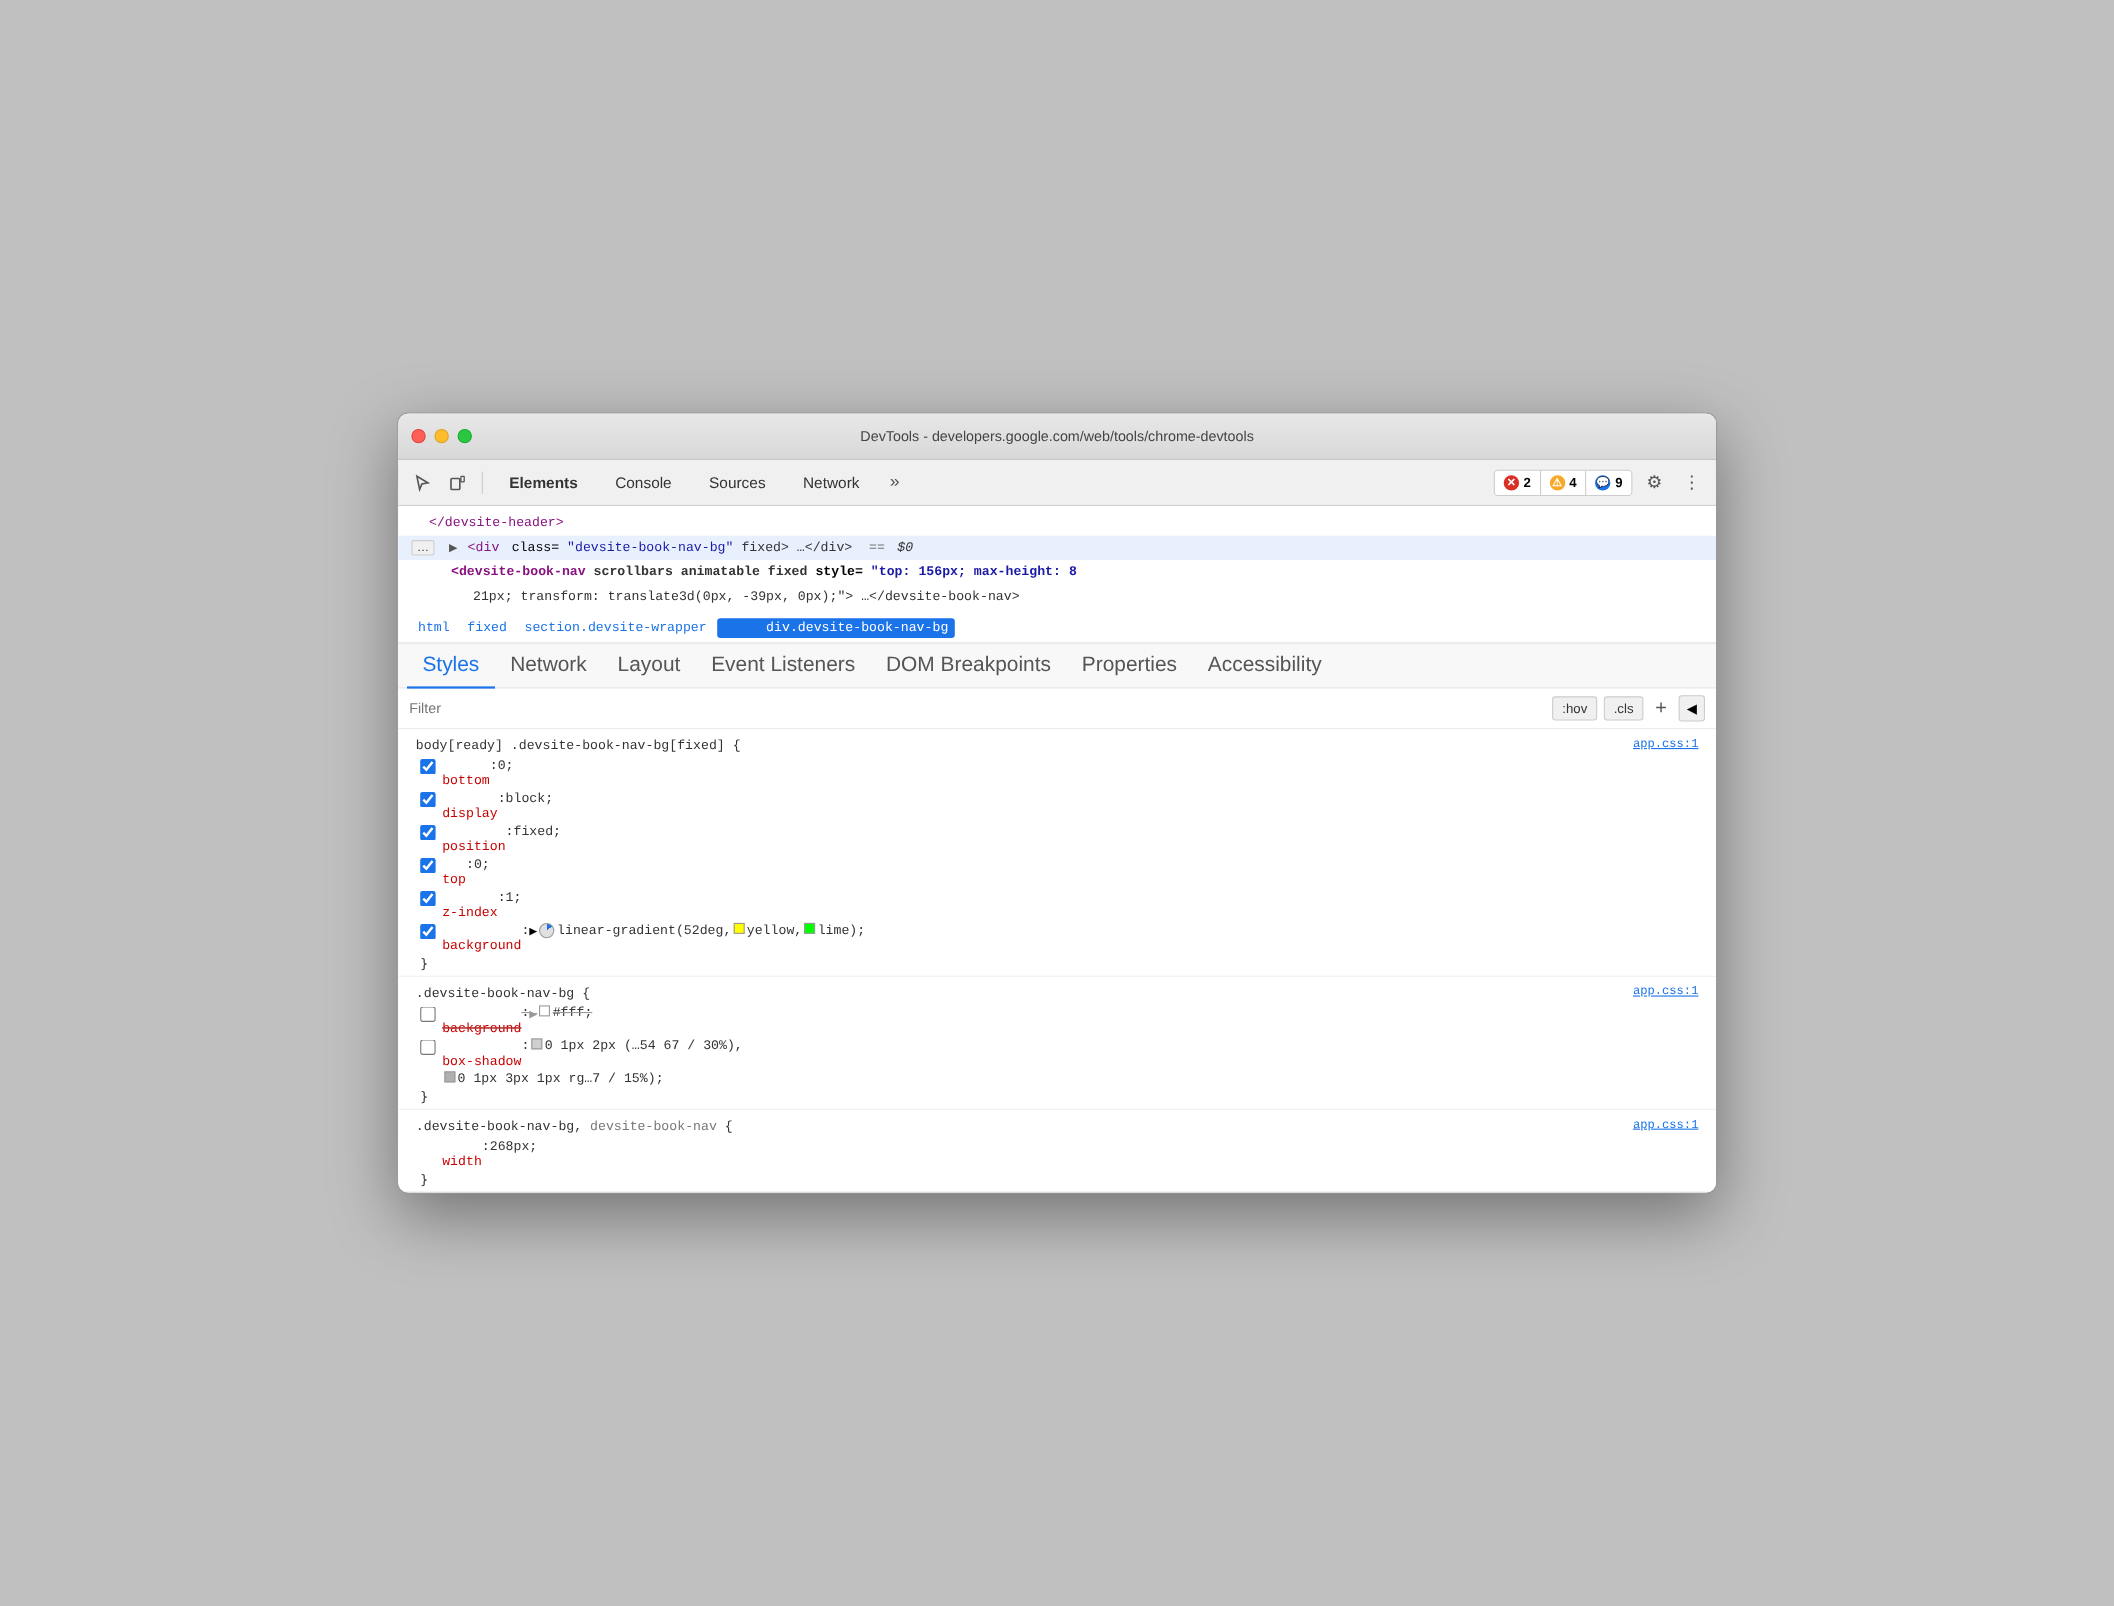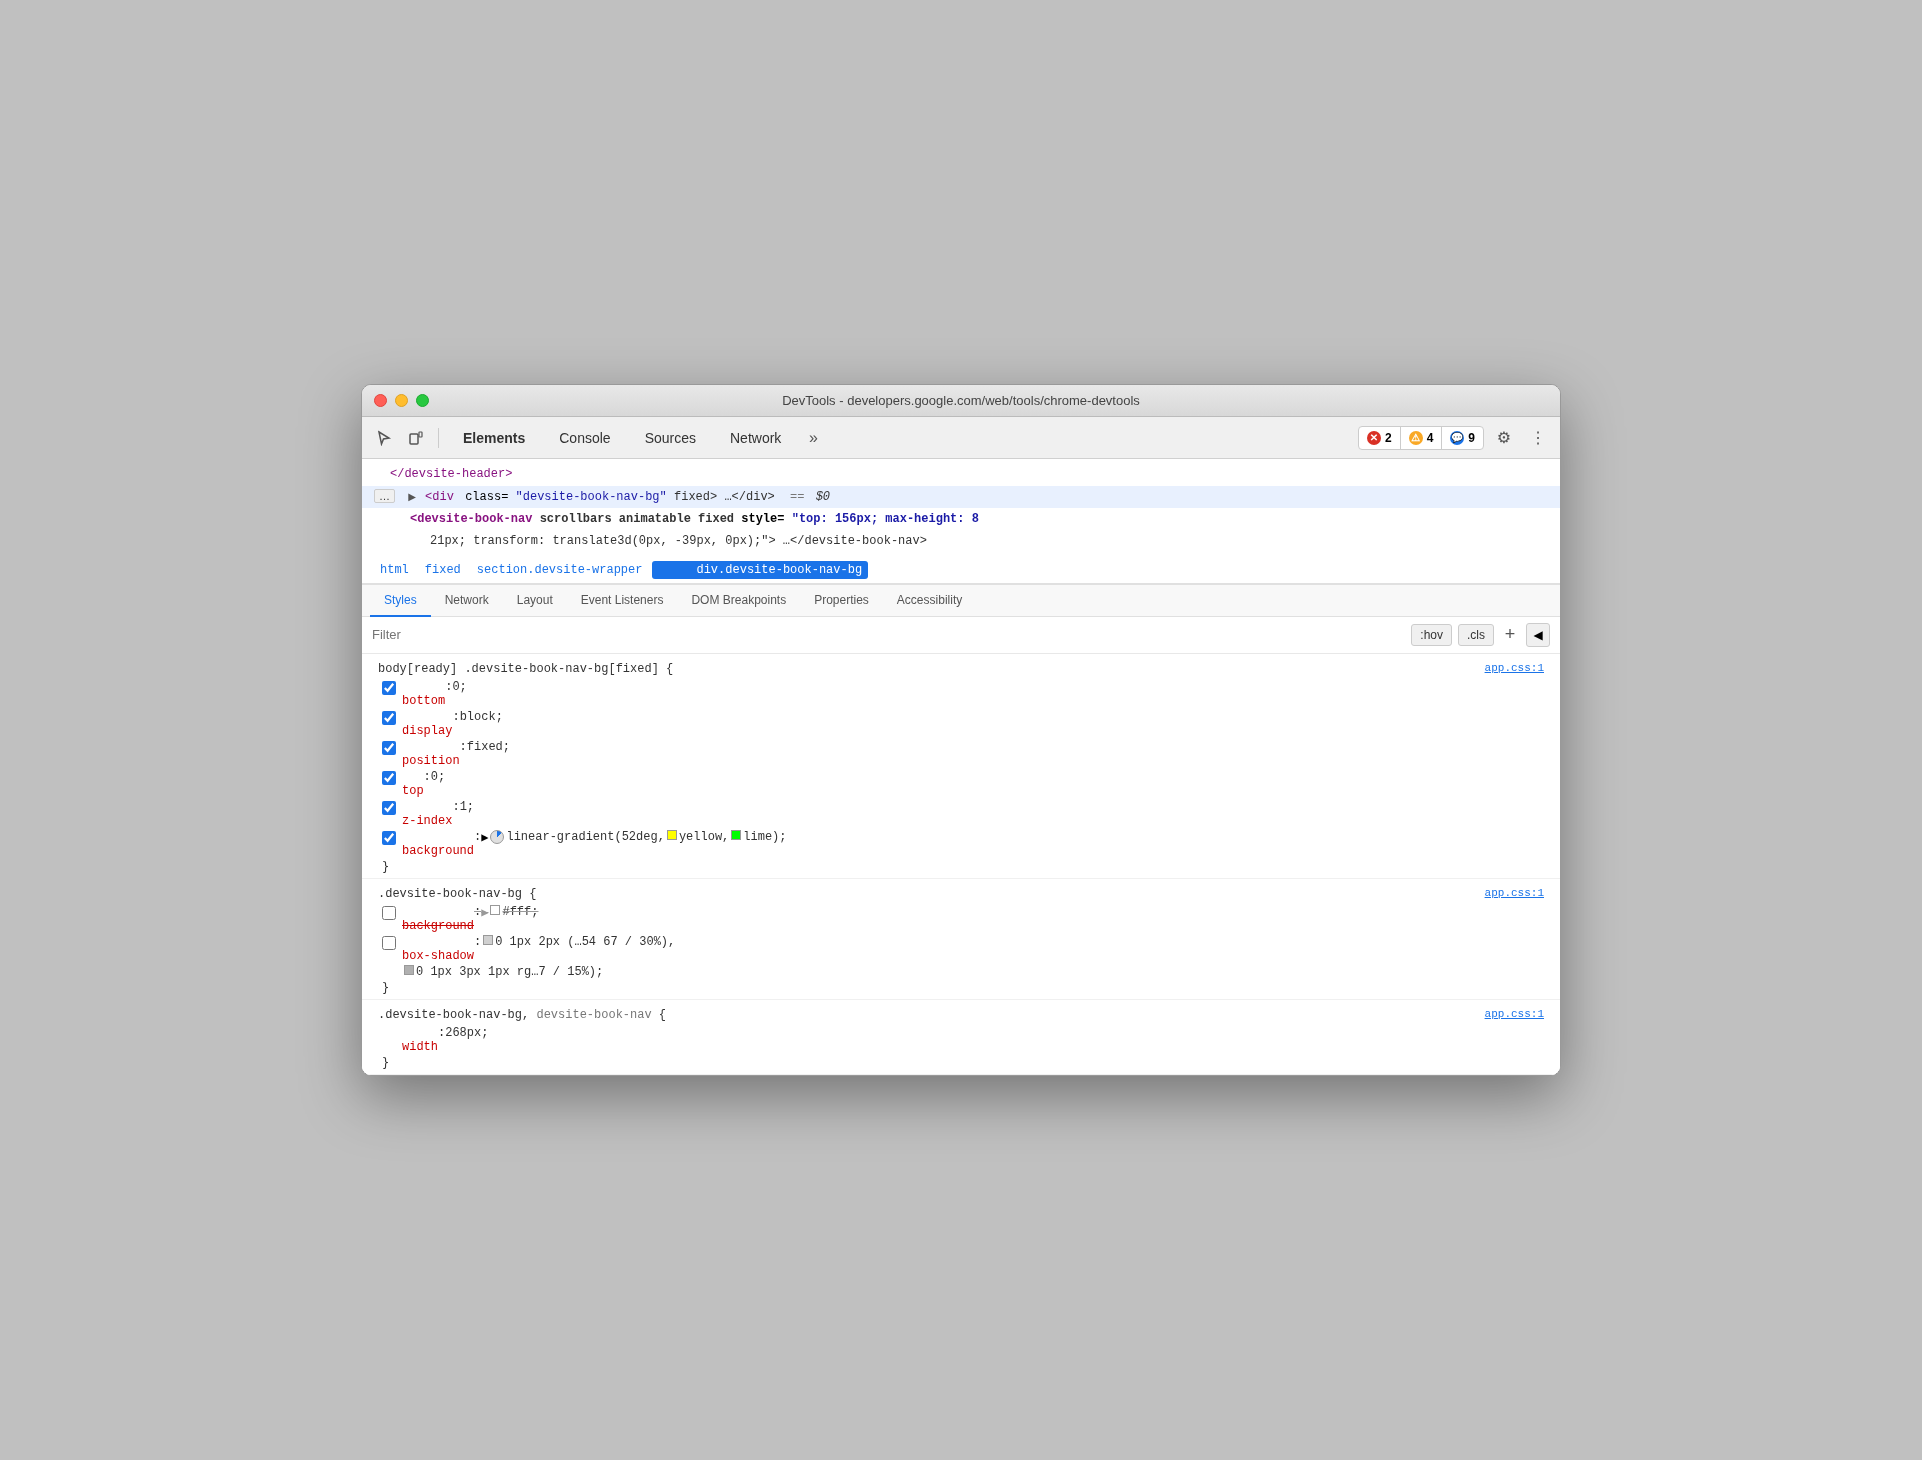--- a/index.html
+++ b/index.html
@@ -18,21 +18,21 @@
       background: #f5f5f5;
       border-radius: 10px;
       box-shadow: 0 20px 60px rgba(0,0,0,0.4);
       overflow: hidden;
       border: 1px solid #999;
     }
 
     
     .titlebar {
       background: linear-gradient(to bottom, #e8e8e8, #d8d8d8);
-      height: 32px;
+      height: 42px;
       display: flex;
       align-items: center;
       padding: 13px 12px;
       border-bottom: 1px solid #bbb;
       position: relative;
     }
 
     .traffic-lights {
       display: flex;
       gap: 8px;
@@ -233,21 +233,21 @@
     .styles-tabs {
       display: flex;
       align-items: center;
       border-bottom: 1px solid #e0e0e0;
       background: #f8f8f8;
       padding: 0 8px;
     }
 
     .styles-tab {
       padding: 8px 14px;
-      font-size: 12px;
+      font-size: 19px;
       color: #555;
       cursor: pointer;
       border: none;
       background: none;
       border-bottom: 2px solid transparent;
       margin-bottom: -1px;
     }
     .styles-tab.active {
       color: #1a73e8;
       border-bottom: 2px solid #1a73e8;

